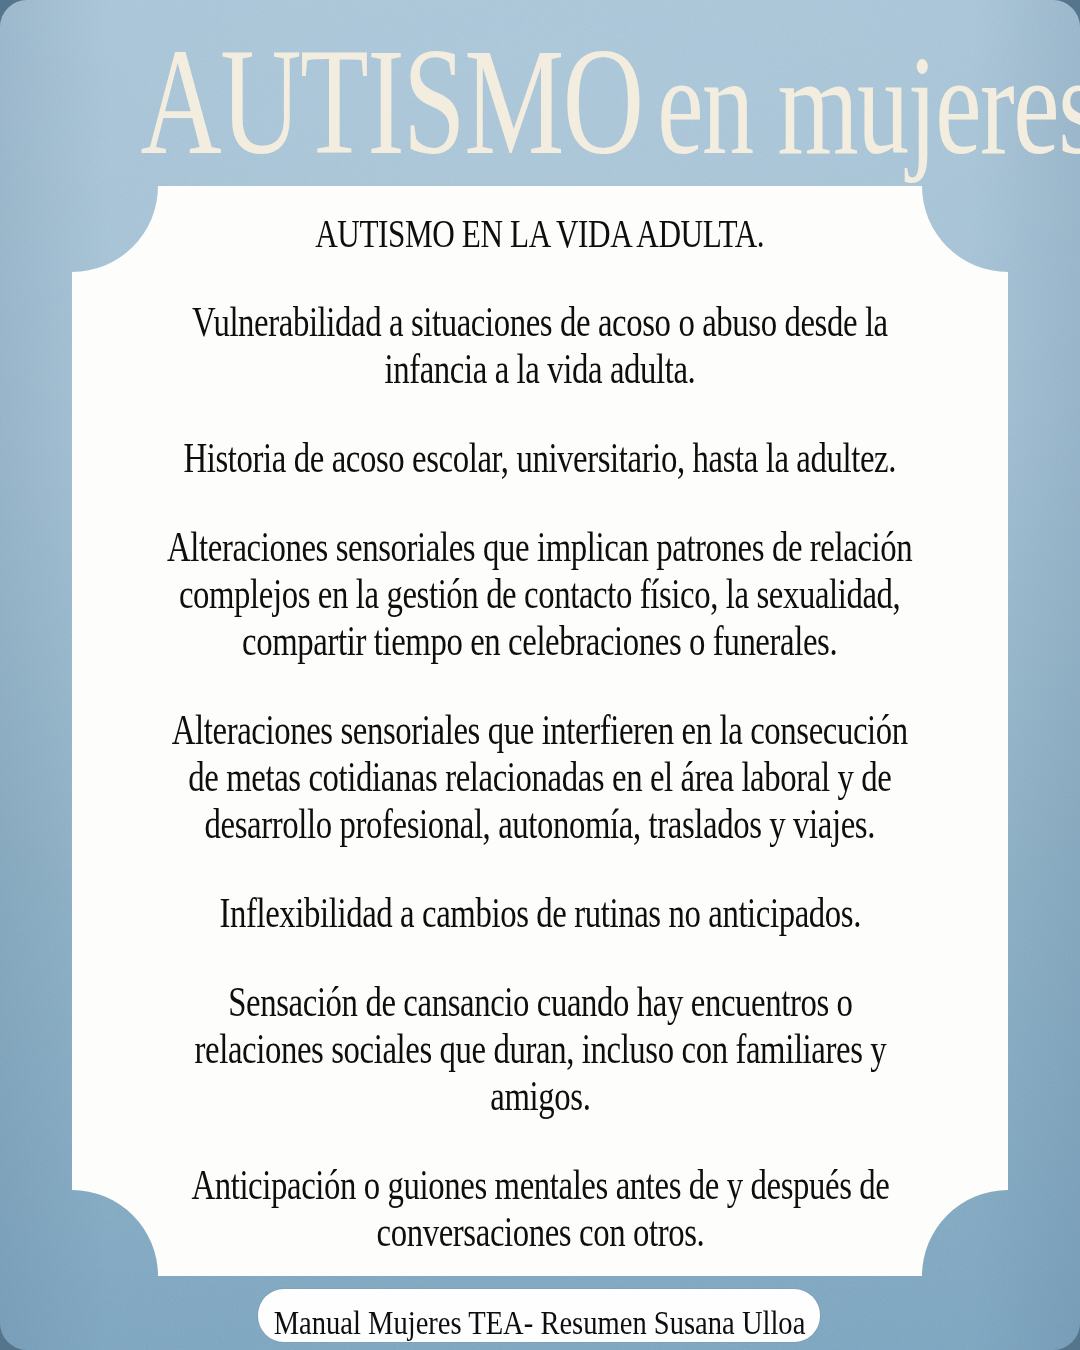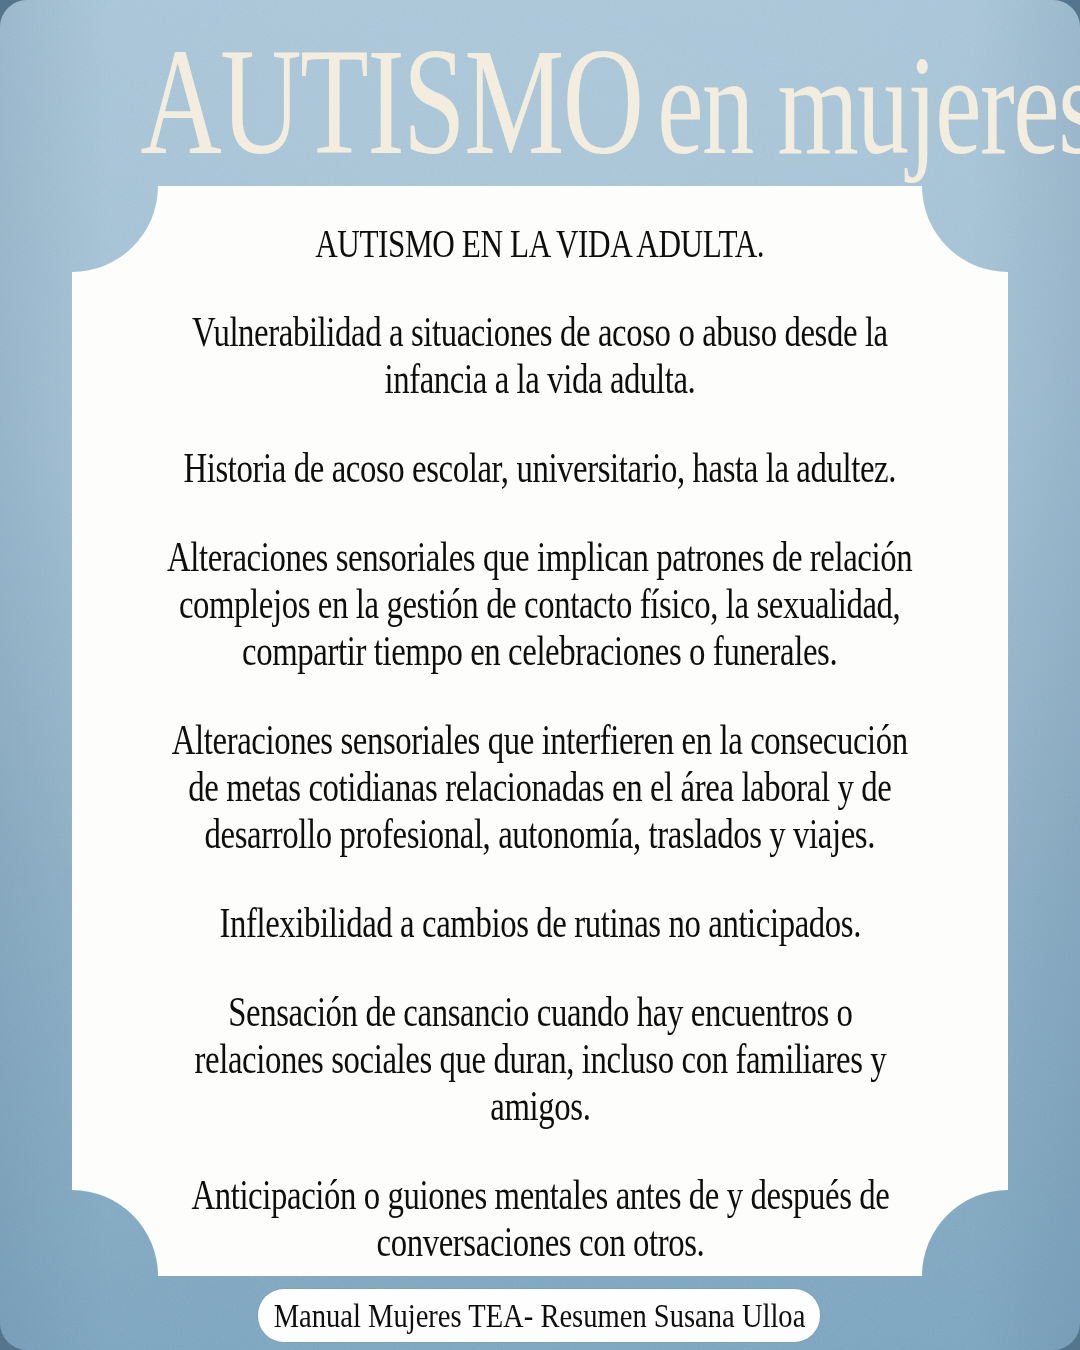--- a/index.html
+++ b/index.html
@@ -27,42 +27,42 @@
     line-height:1;letter-spacing:-2px;
   }
   .title .main{font-size:152px;}
   .title .sub{font-size:141px;margin-left:20px;}
 
   .card-shape{position:absolute;inset:0;z-index:5;}
 
   .card-text{
     position:absolute;z-index:6;
     left:72px;top:186px;width:936px;height:1090px;
-    padding-top:34px;box-sizing:border-box;
+    padding-top:24px;box-sizing:border-box;
     display:flex;flex-direction:column;align-items:center;row-gap:42px;
     color:#0e0e0e;
   }
   .card-text h2{
     margin:0;font-weight:normal;font-size:39px;line-height:47px;
     white-space:pre;text-align:center;
     transform:scaleX(.80);transform-origin:50% 50%;
     letter-spacing:-.5px;
   }
   .card-text p{
     margin:0;font-size:42px;line-height:47px;
     white-space:pre;text-align:center;
     transform:scaleX(.78);transform-origin:50% 50%;
     letter-spacing:-.5px;
   }
 
   .footer-pill{
     position:absolute;z-index:7;
     left:258px;top:1289px;width:562px;height:53px;
     background:#fefefe;border-radius:26px;
-    display:flex;align-items:center;justify-content:center;
+    display:flex;align-items:flex-end;justify-content:center;
     box-shadow:0 0 0 1px rgba(120,140,160,.25);
   }
   .footer-pill span{
     font-size:34px;color:#0e0e0e;white-space:nowrap;
     transform:scaleX(.84);transform-origin:50% 50%;
   }
 </style>
 </head>
 <body>
 

